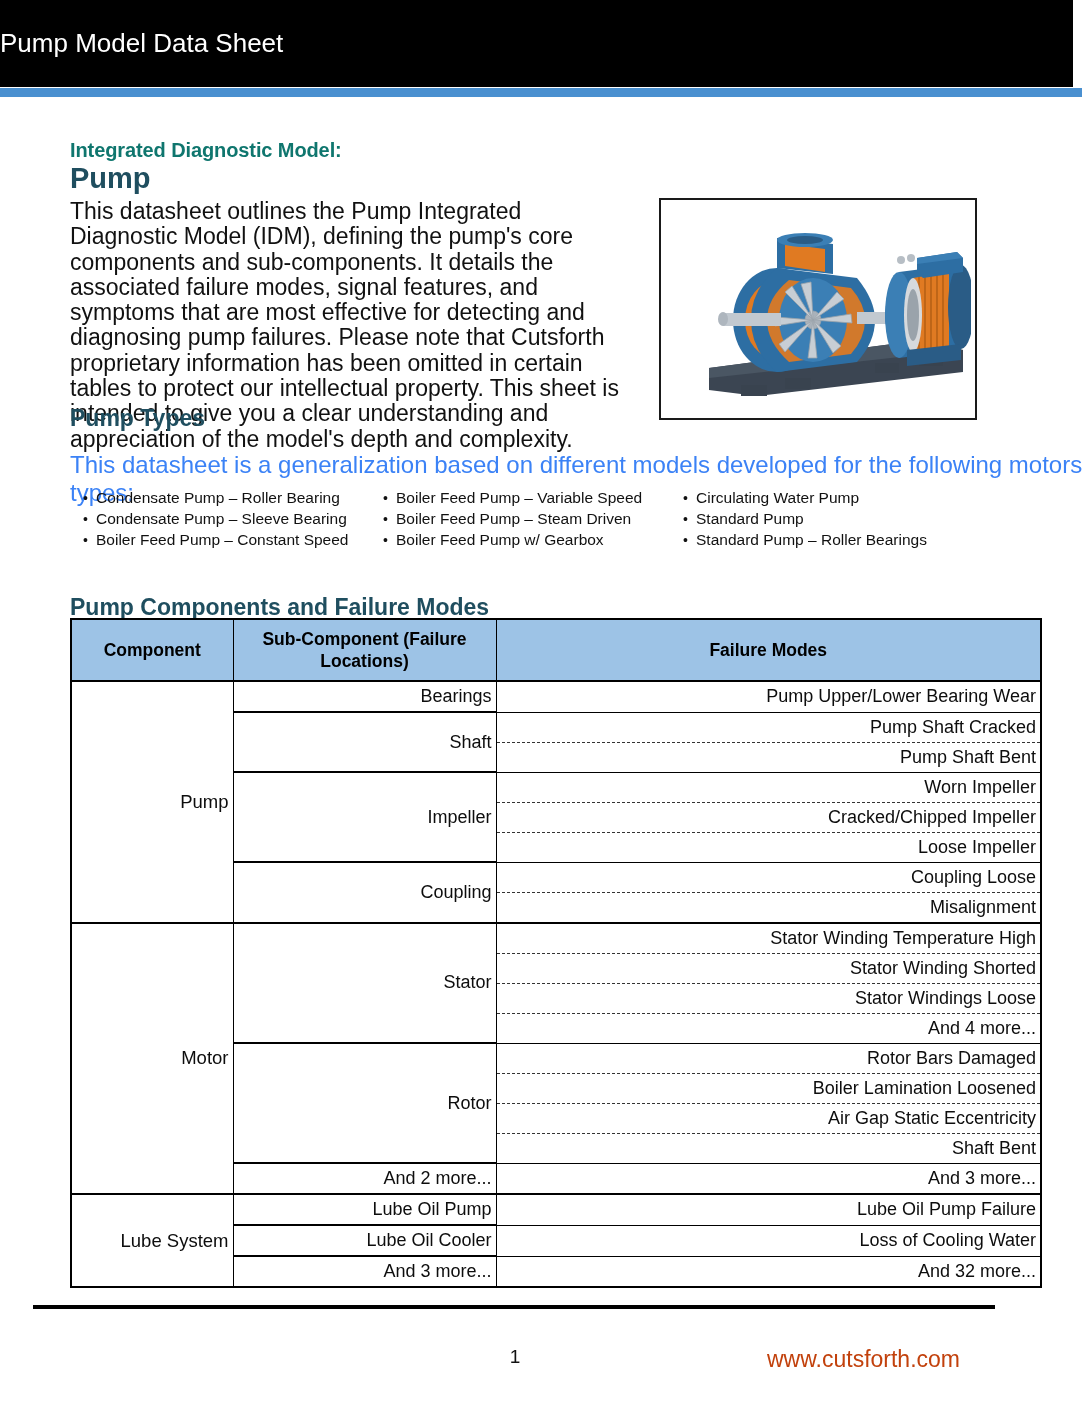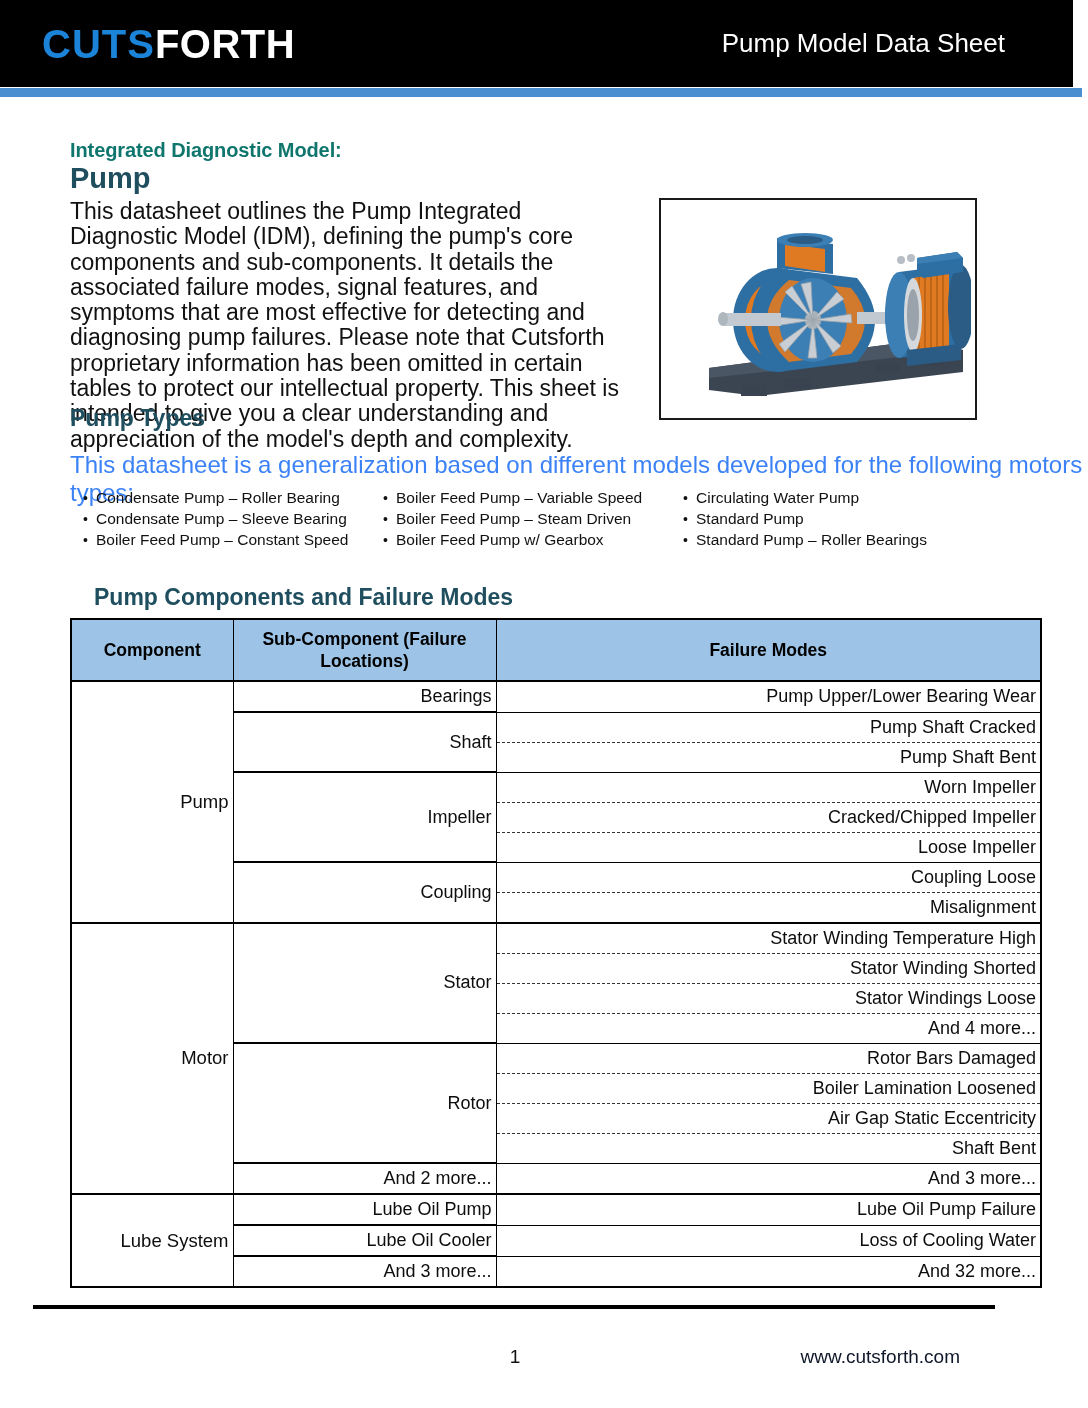--- a/index.html
+++ b/index.html
@@ -102,21 +102,21 @@
   .figure-box svg { display: block; }
 
   .h2 {
     position: absolute;
     left: 70px;
     font-size: 23px;
     font-weight: bold;
     color: #1F4E5F;
   }
   .h2-types { top: 308px; }
-  .h2-table { top: 487px; margin-left: 24px; }
+  .h2-table { top: 497px; }
 
   .lede {
     position: absolute;
     left: 70px;
     top: 354px;
     font-size: 24px;
     color: #3b82f6;
   }
 
   .bullets {
@@ -206,31 +206,28 @@
     top: 1346px;
     width: 1030px;
     text-align: center;
     font-size: 19px;
     color: #111;
   }
   .footer-url {
     position: absolute;
     right: 128px;
     top: 1346px;
-    font-size: 19px;
-    color: #0f172a;
+    font-size: 23px;
+    color: #c2410c;
   }
 </style>
 </head>
 <body>
 
 <div class="header-bar">
-  <div class="logo">
-    <span class="logo-cuts">CUTS</span><span class="logo-forth">FORTH</span>
-  </div>
   <div class="header-title">Pump Model Data Sheet</div>
 </div>
 <div class="header-rule"></div>
 
 <div class="content">
 
   <div class="eyebrow">Integrated Diagnostic Model:</div>
   <div class="model-name">Pump</div>
   <div class="intro">This datasheet outlines the Pump Integrated Diagnostic Model (IDM), defining the pump's core components and sub-components. It details the associated failure modes, signal features, and symptoms that are most effective for detecting and diagnosing pump failures. Please note that Cutsforth proprietary information has been omitted in certain tables to protect our intellectual property. This sheet is intended to give you a clear understanding and appreciation of the model's depth and complexity.</div>
 

